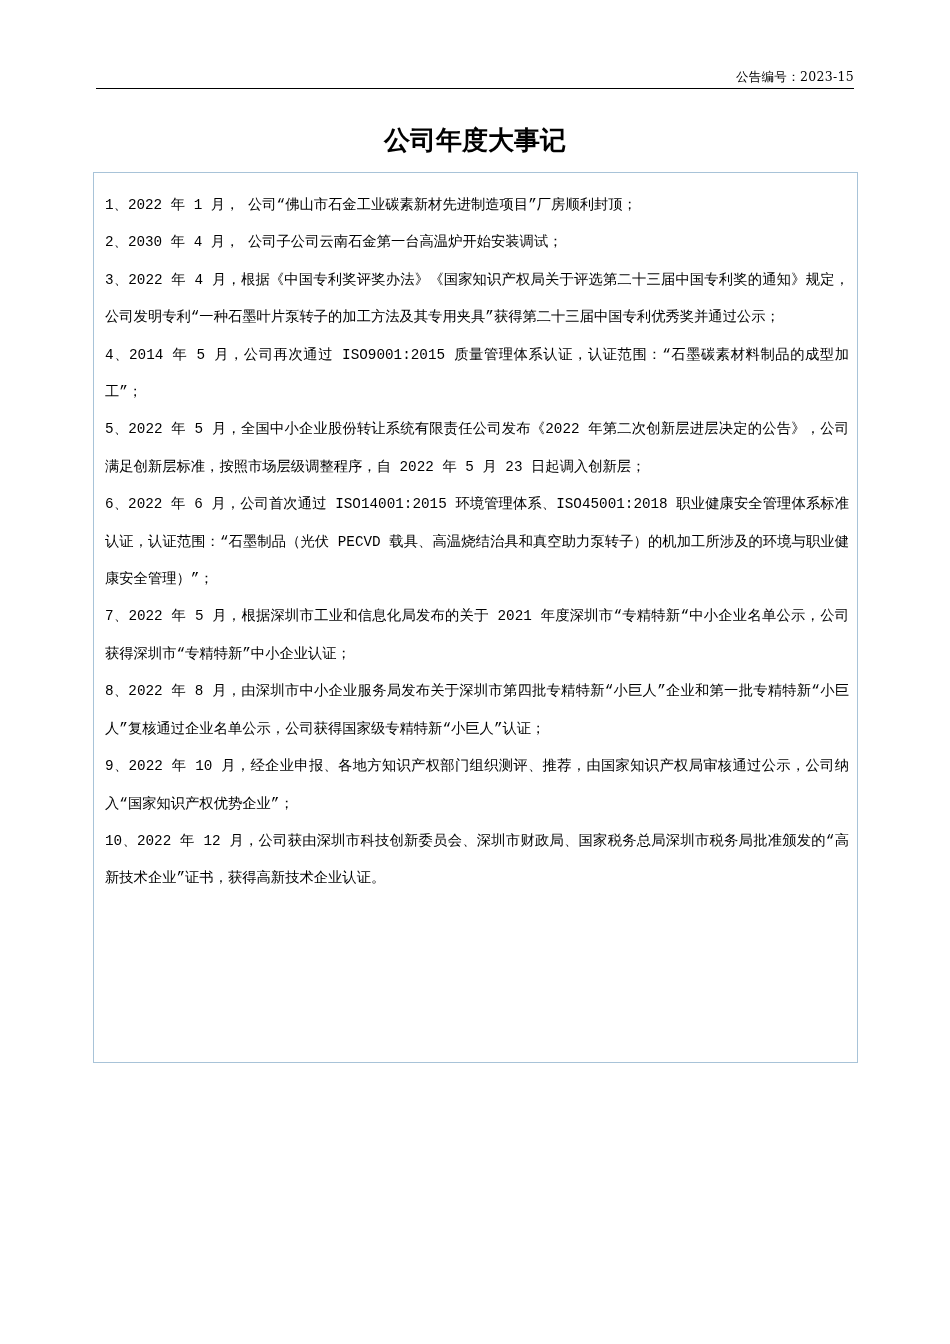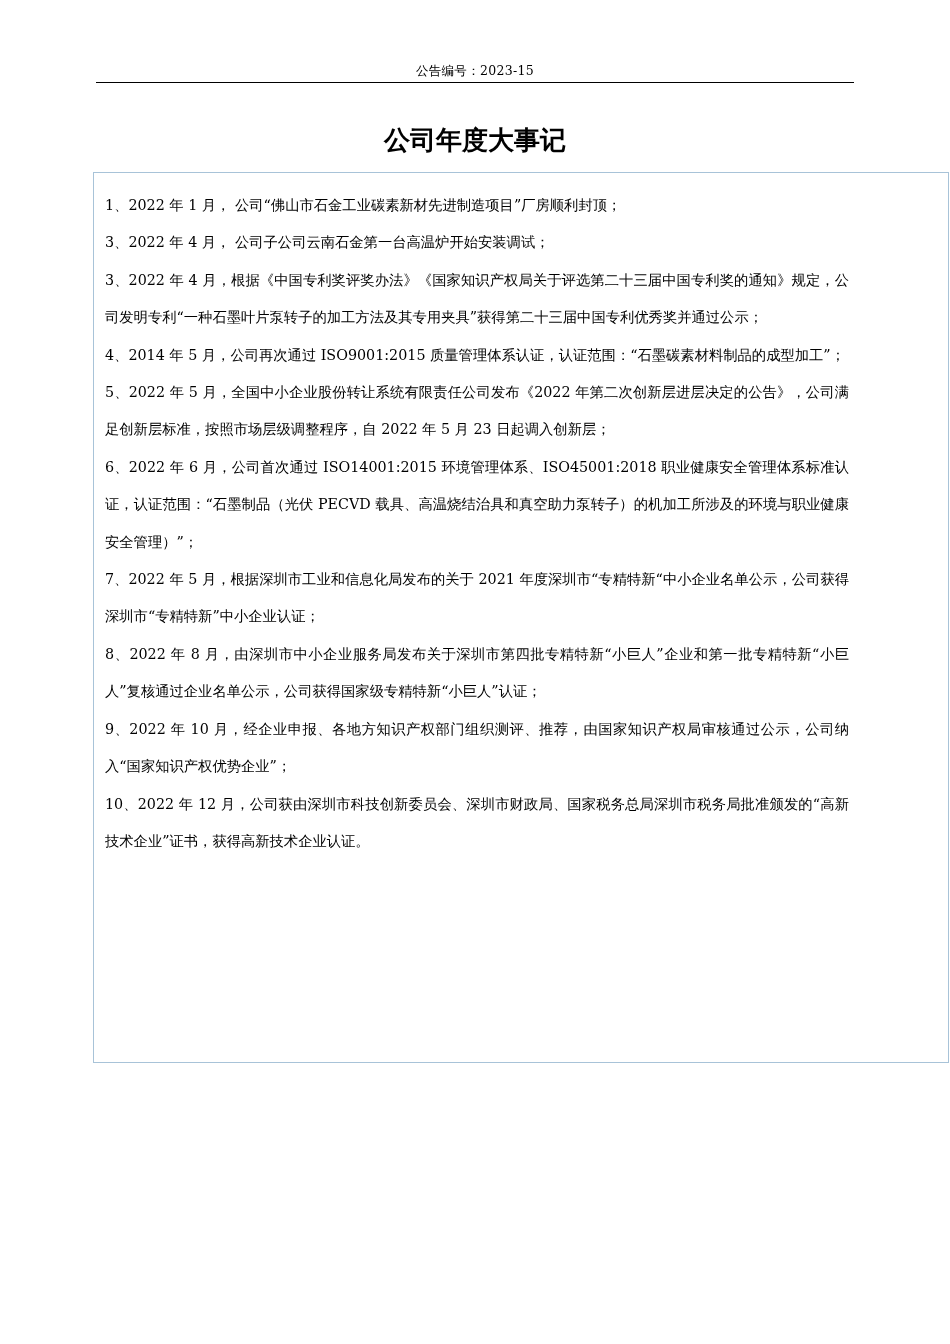--- a/index.html
+++ b/index.html
@@ -11,25 +11,25 @@
       width: 950px;
       height: 1344px;
       position: relative;
       overflow: hidden;
       font-family: "DejaVu Serif", "Liberation Serif", serif;
       color: #000000;
     }
     .header {
       position: absolute;
       left: 96px;
-      top: 60px;
+      top: 66px;
       width: 758px;
       height: 22px;
       border-bottom: 1.5px solid #000000;
-      text-align: center;
+      text-align: right;
     }
     .header-text {
       font-size: 12.5px;
       line-height: 18px;
       letter-spacing: 0.3px;
     }
     .title {
       position: absolute;
       left: 0;
       top: 126px;
@@ -37,24 +37,25 @@
       text-align: center;
       font-family: "DejaVu Sans", "Liberation Sans", sans-serif;
       font-weight: bold;
       font-size: 26px;
       line-height: 28px;
     }
     .box {
       position: absolute;
       left: 93px;
       top: 172px;
-      width: 856px;
+      width: 765px;
       height: 891px;
       border: 1px solid #a8c3d8;
       box-sizing: border-box;
+      font-family: Liberation Mono, monospace;
     }
     .content {
       position: absolute;
       left: 11px;
       top: 14px;
       width: 744px;
       font-size: 14.3px;
       line-height: 37.4px;
     }
     .item {
@@ -68,21 +69,21 @@
 
 <div class="header">
   <span class="header-text">公告编号：2023-15</span>
 </div>
 
 <div class="title">公司年度大事记</div>
 
 <div class="box">
   <div class="content">
     <p class="item">1、2022 年 1 月， 公司“佛山市石金工业碳素新材先进制造项目”厂房顺利封顶；</p>
-    <p class="item">3、2022 年 4 月， 公司子公司云南石金第一台高温炉开始安装调试；</p>
+    <p class="item">2、2030 年 4 月， 公司子公司云南石金第一台高温炉开始安装调试；</p>
     <p class="item">3、2022 年 4 月，根据《中国专利奖评奖办法》《国家知识产权局关于评选第二十三届中国专利奖的通知》规定，公司发明专利“一种石墨叶片泵转子的加工方法及其专用夹具”获得第二十三届中国专利优秀奖并通过公示；</p>
     <p class="item">4、2014 年 5 月，公司再次通过 ISO9001:2015 质量管理体系认证，认证范围：“石墨碳素材料制品的成型加工”；</p>
     <p class="item">5、2022 年 5 月，全国中小企业股份转让系统有限责任公司发布《2022 年第二次创新层进层决定的公告》，公司满足创新层标准，按照市场层级调整程序，自 2022 年 5 月 23 日起调入创新层；</p>
     <p class="item">6、2022 年 6 月，公司首次通过 ISO14001:2015 环境管理体系、ISO45001:2018 职业健康安全管理体系标准认证，认证范围：“石墨制品（光伏 PECVD 载具、高温烧结治具和真空助力泵转子）的机加工所涉及的环境与职业健康安全管理）”；</p>
     <p class="item">7、2022 年 5 月，根据深圳市工业和信息化局发布的关于 2021 年度深圳市“专精特新“中小企业名单公示，公司获得深圳市“专精特新”中小企业认证；</p>
     <p class="item">8、2022 年 8 月，由深圳市中小企业服务局发布关于深圳市第四批专精特新“小巨人”企业和第一批专精特新“小巨人”复核通过企业名单公示，公司获得国家级专精特新“小巨人”认证；</p>
     <p class="item">9、2022 年 10 月，经企业申报、各地方知识产权部门组织测评、推荐，由国家知识产权局审核通过公示，公司纳入“国家知识产权优势企业”；</p>
     <p class="item">10、2022 年 12 月，公司获由深圳市科技创新委员会、深圳市财政局、国家税务总局深圳市税务局批准颁发的“高新技术企业”证书，获得高新技术企业认证。</p>
   </div>
 </div>

